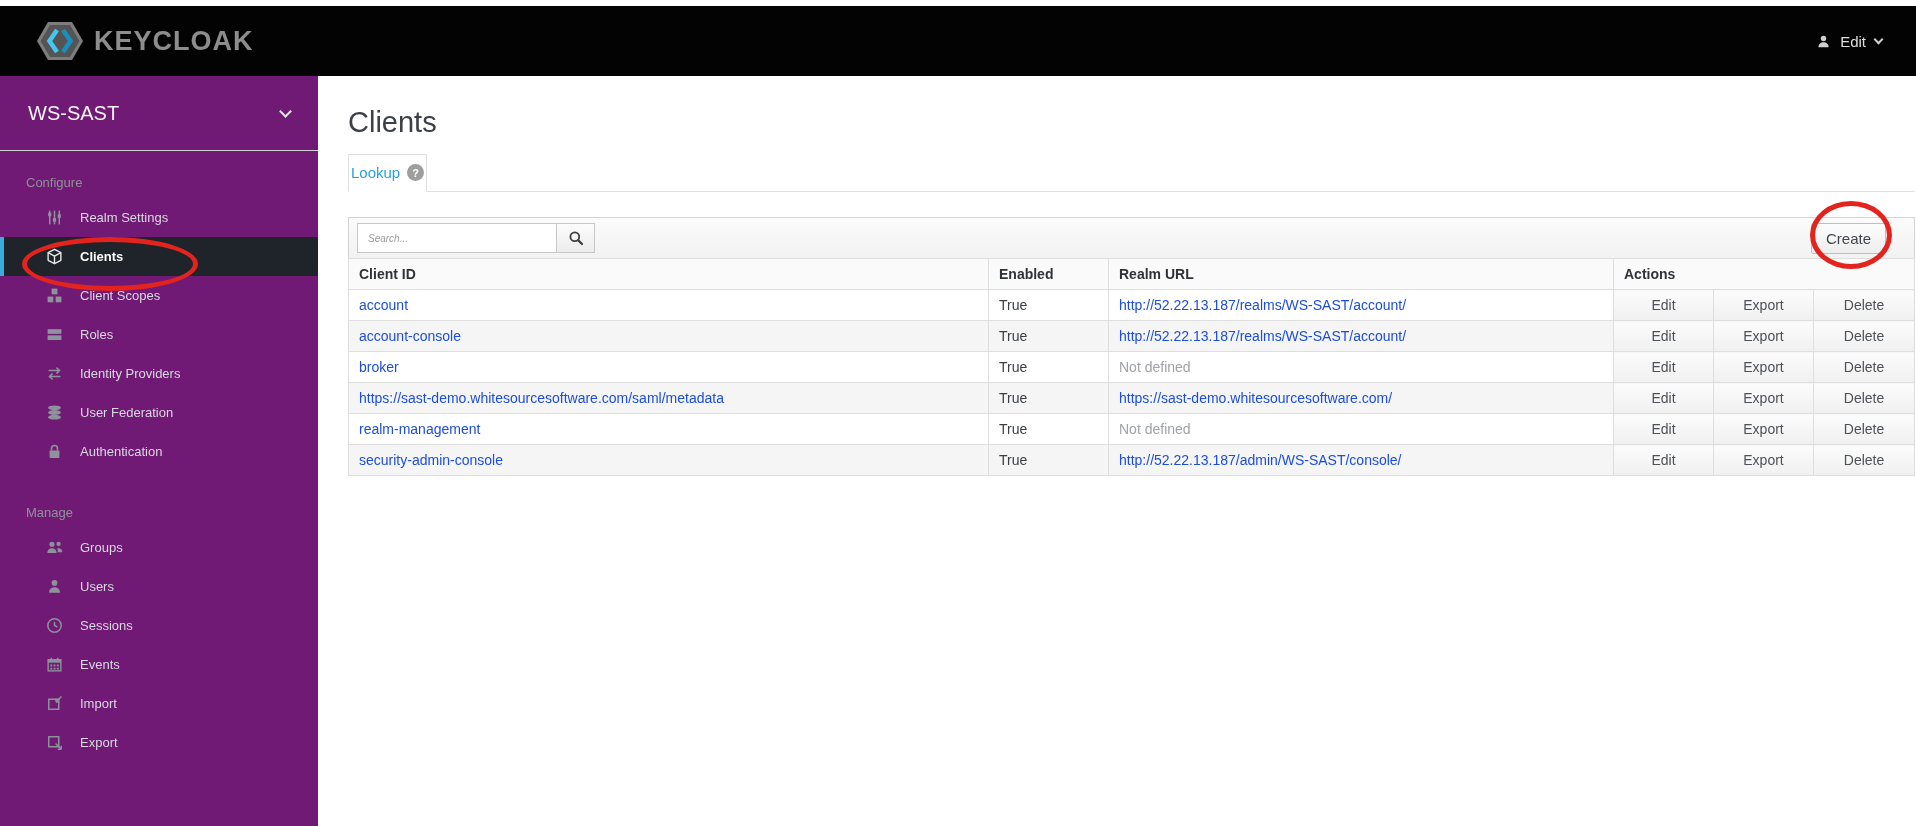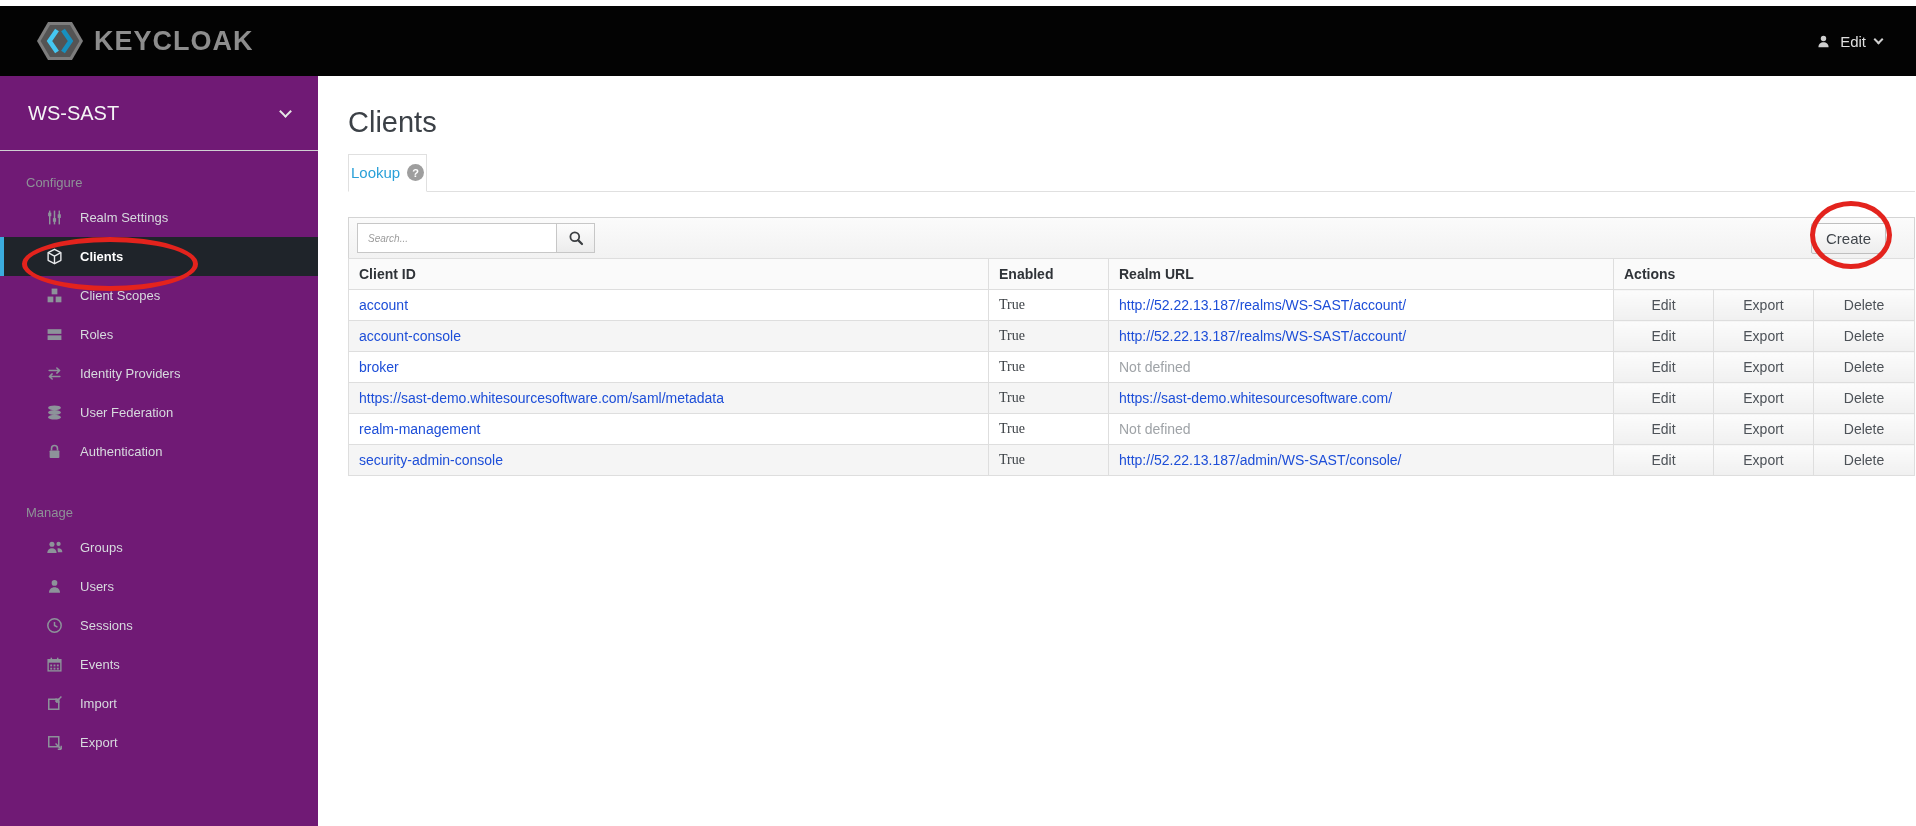--- a/index.html
+++ b/index.html
@@ -61,21 +61,21 @@
     background:linear-gradient(#fdfdfd,#ededed); border:1px solid #bfbfbf; border-radius:2px;
     cursor:pointer; font-family:"Liberation Sans", sans-serif; }
 
   table.clients { width:100%; border-collapse:collapse; margin-top:-1px; table-layout:fixed; }
   th, td { border:1px solid #dedede; padding:7px 10px; font-size:14px; text-align:left;
     overflow:hidden; white-space:nowrap; }
   thead th { background:#fafafa; color:#2f3338; font-weight:700; }
   tbody tr:nth-child(even) td { background:#f5f5f5; }
   td a { color:#1d4ed8; text-decoration:none; cursor:pointer; }
   td .muted { color:#9fa3a7; }
-  td.cell-enabled { color:#3a3f44;font-family:Liberation Serif, serif; }
+  td.cell-enabled { color:#3a3f44; }
   td.action { padding:0; text-align:center; background:linear-gradient(#fcfcfc,#f0f0f0) !important;
     color:#4d5258; cursor:pointer; }
 
   
   .annotation { position:absolute; border:5px solid #e3231d; border-radius:50%;
     pointer-events:none; z-index:9; }
   .circle-clients { left:22px; top:237px; width:176px; height:54px; }
   .circle-create { left:1810px; top:201px; width:82px; height:68px; }
 
   svg { display:block; }

